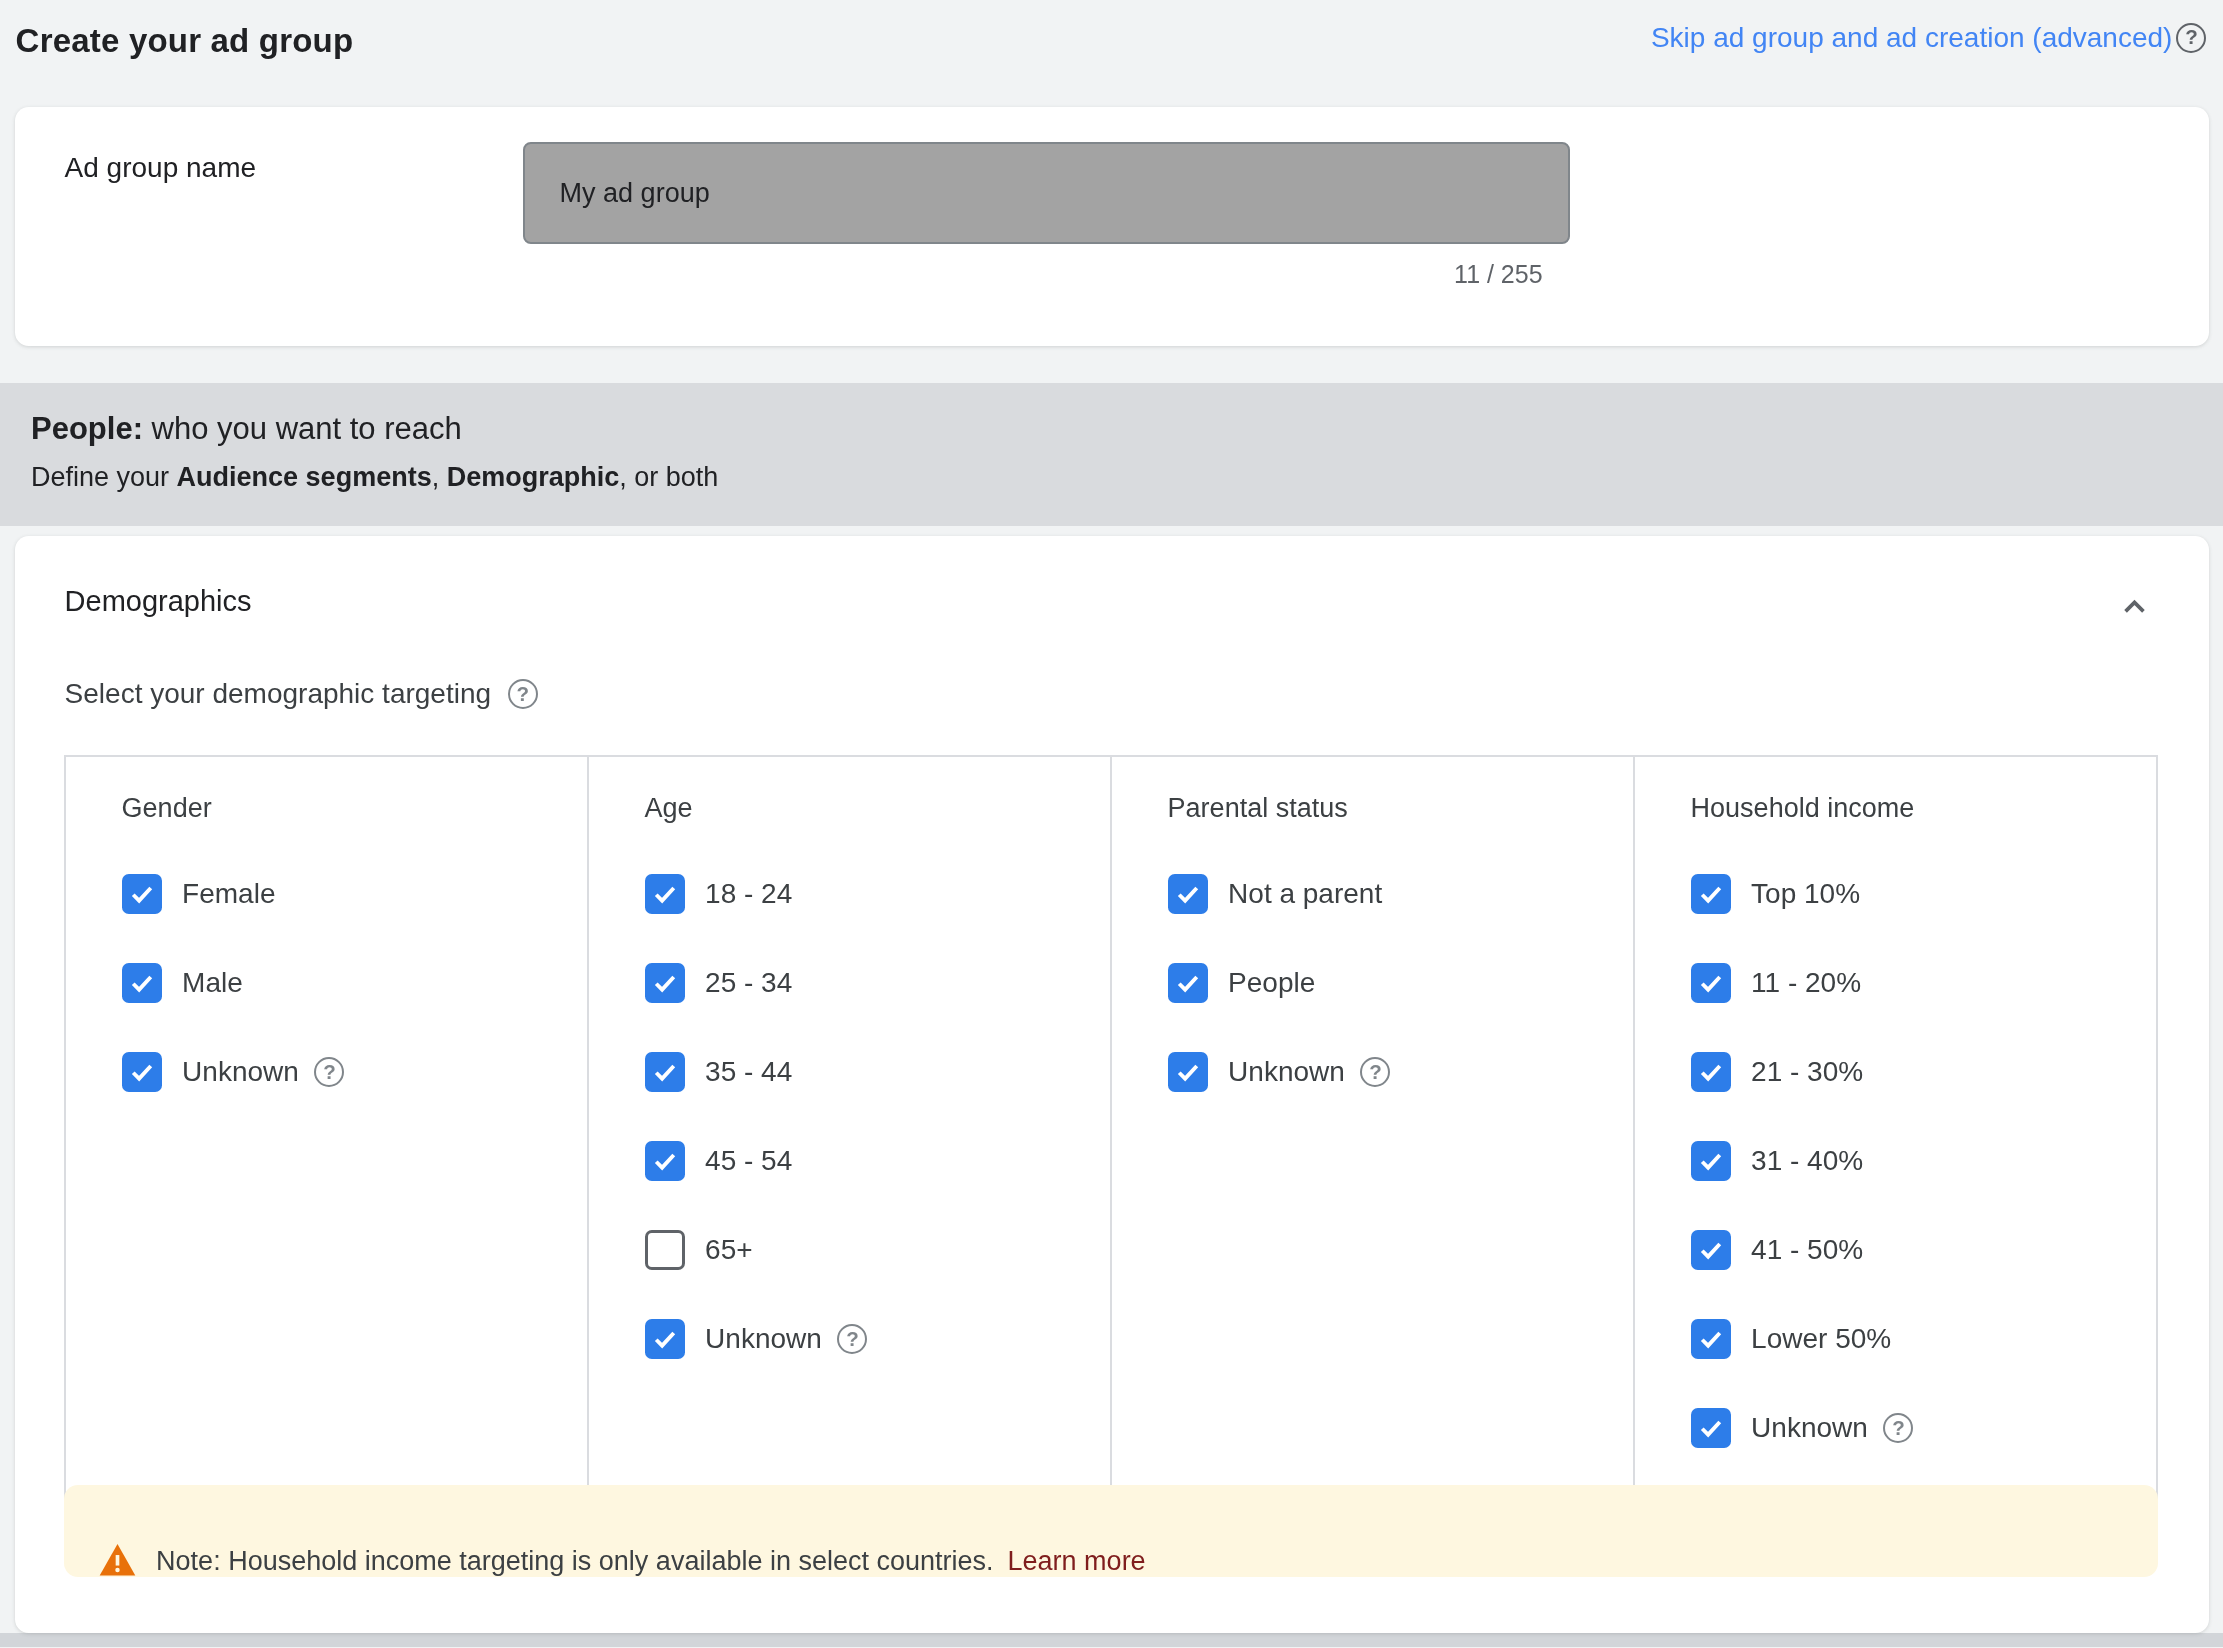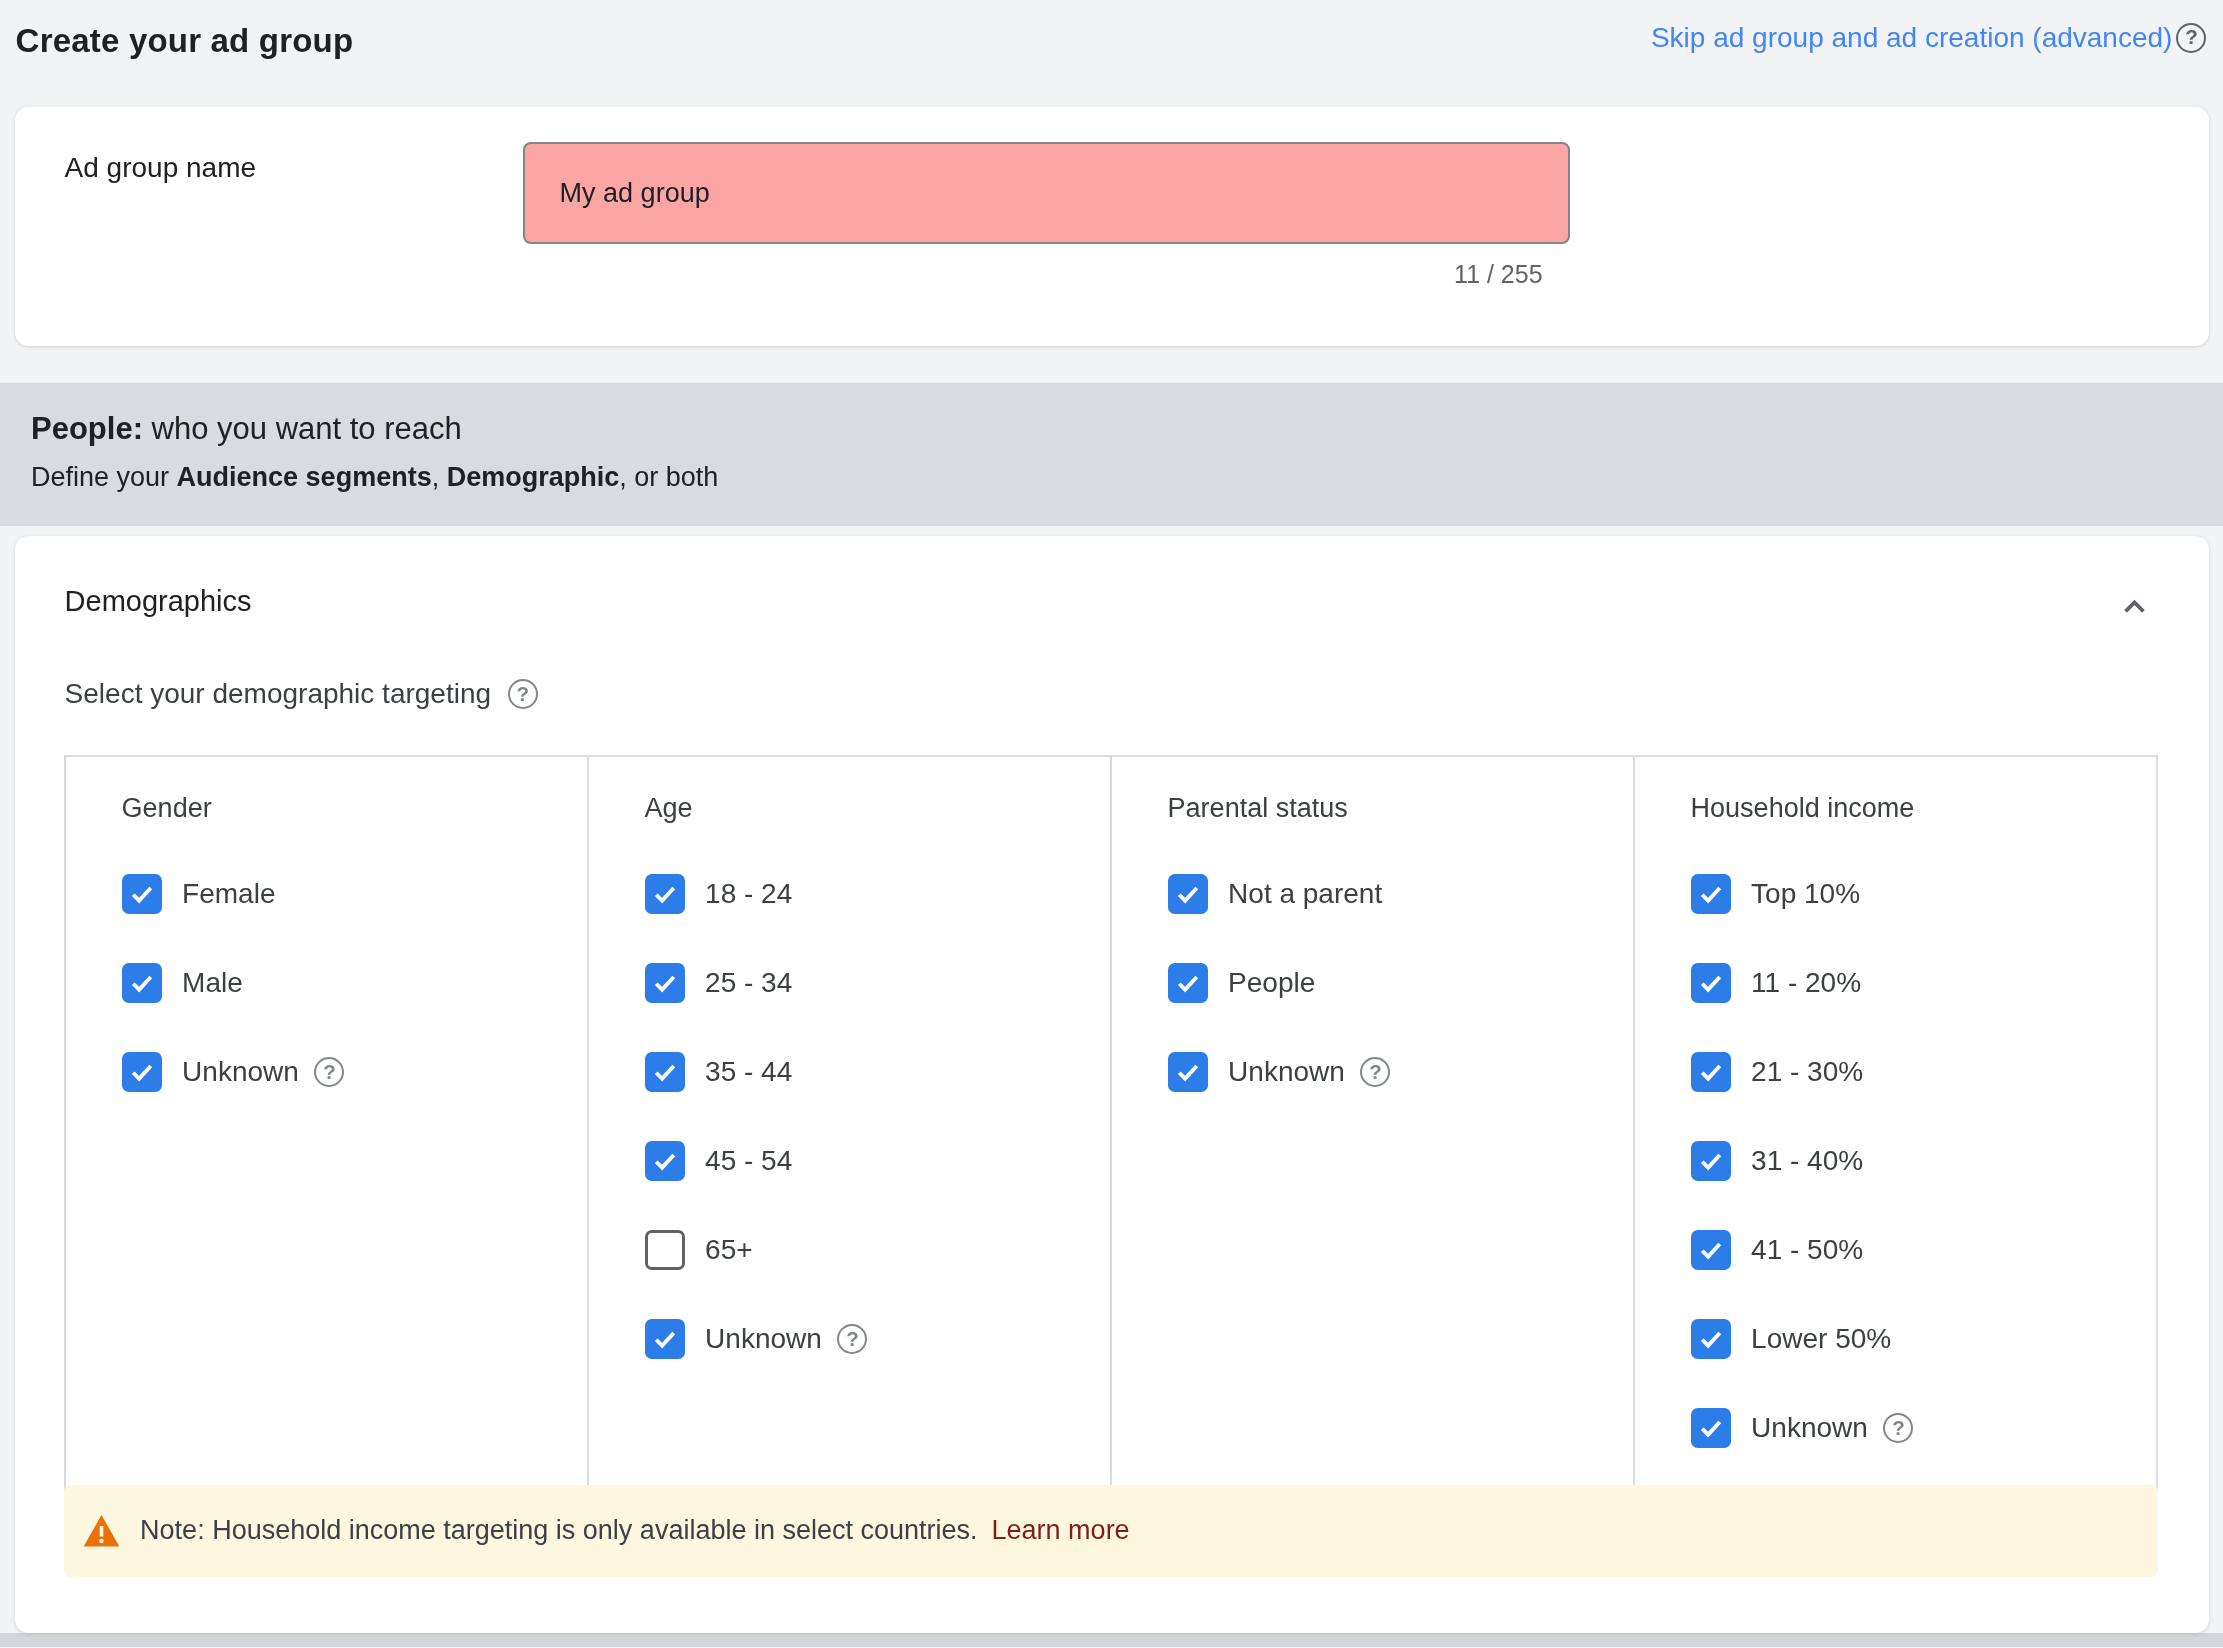--- a/index.html
+++ b/index.html
@@ -41,21 +41,21 @@
   .card1 { height: 239px; }
 
   .field-label { position: absolute; left: 50px; top: 45px; font-size: 28px; color: #202124; }
   .input-wrap { position: absolute; left: 508px; top: 35px; width: 1047px; }
   .text-input {
     width: 1047px; height: 102px;
     border: 2px solid #80868b; border-radius: 7.8px;
     font-family: "Liberation Sans", sans-serif;
     font-size: 27px; color: #202124;
     padding: 0 29px 0 35px;
-    background: #fca5a5;
+    background: #a3a3a3;
     outline: none;
   }
   .char-counter {
     margin-top: 15.6px; text-align: right; padding-right: 27px;
     font-size: 25px; color: #5f6368;
   }
 
   
   .people-band {
     margin-top: 37px;
@@ -101,23 +101,23 @@
   .cb.checked { background: #2d7de9; }
   .cb.unchecked { background: #ffffff; border: 3.9px solid #5f6368; }
   .cb svg { width: 30px; height: 30px; display: block; }
   .opt-label { margin-left: 20.5px; font-size: 28px; color: #3c4043; line-height: 40px; }
   .opt-help { margin-left: 15.6px; }
 
   
   .income-note {
     position: absolute; left: 49px; top: 949px;
     width: 2094px; height: 92px;
-    background: #fef7e0; border-radius: 6px;
-    display: flex; align-items: center;
-    padding-left: 18px;
+    background: #fef7e0; border-radius: 14px;
+    display: flex; align-items: flex-end;
+    padding-left: 34px;
   }
   .warn-icon { width: 39px; height: 35px; flex: 0 0 auto; margin-right: 19.5px; }
   .note-text { font-size: 27px; color: #3c4043; }
   .note-link { color: #7f1d1d; margin-left: 14px; cursor: pointer; }
 
   .bottom-strip { height: 14.6px; margin-top: 0; background: #d2d5d9; width: 100%; }
 </style>
 </head>
 <body>
 

